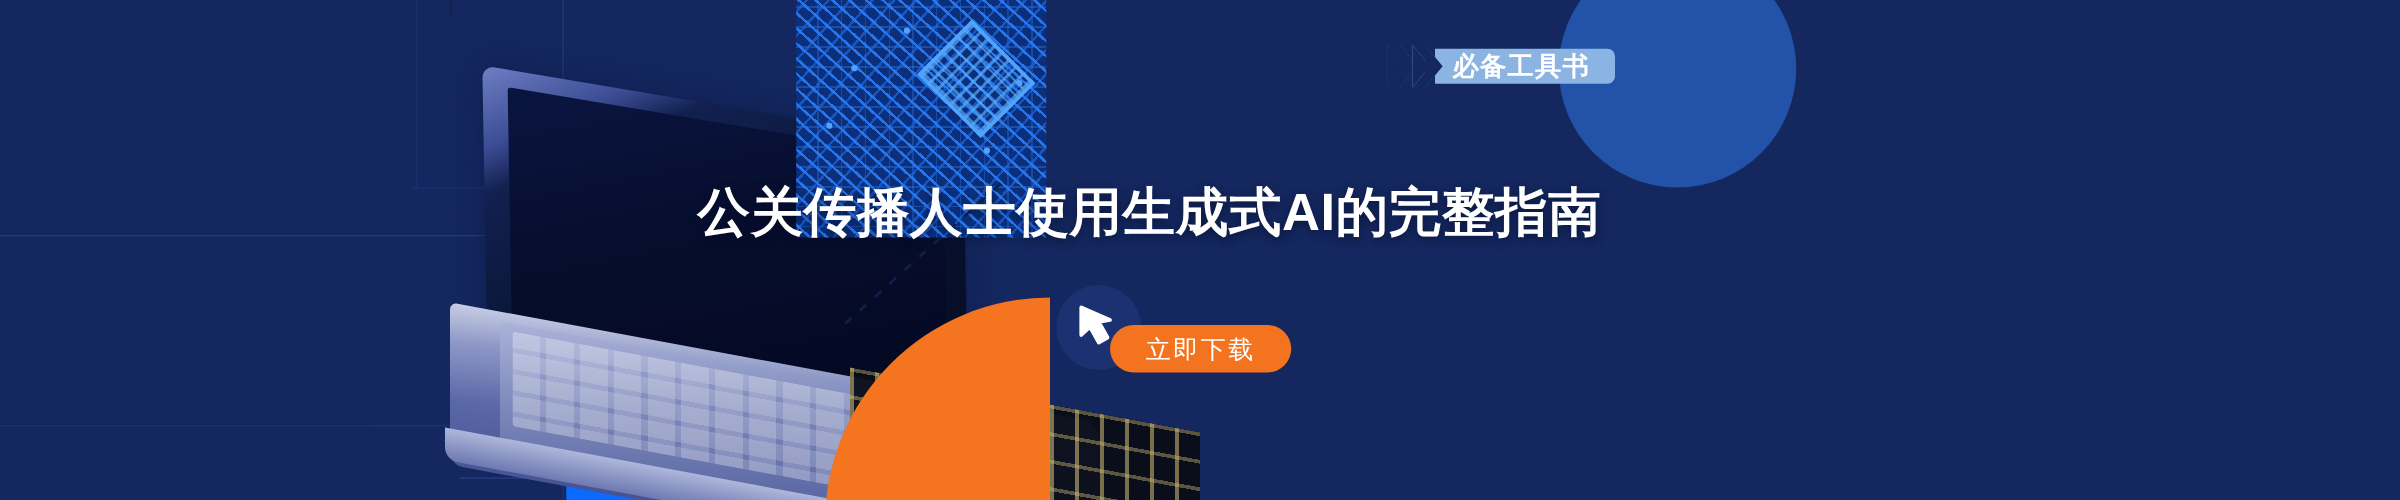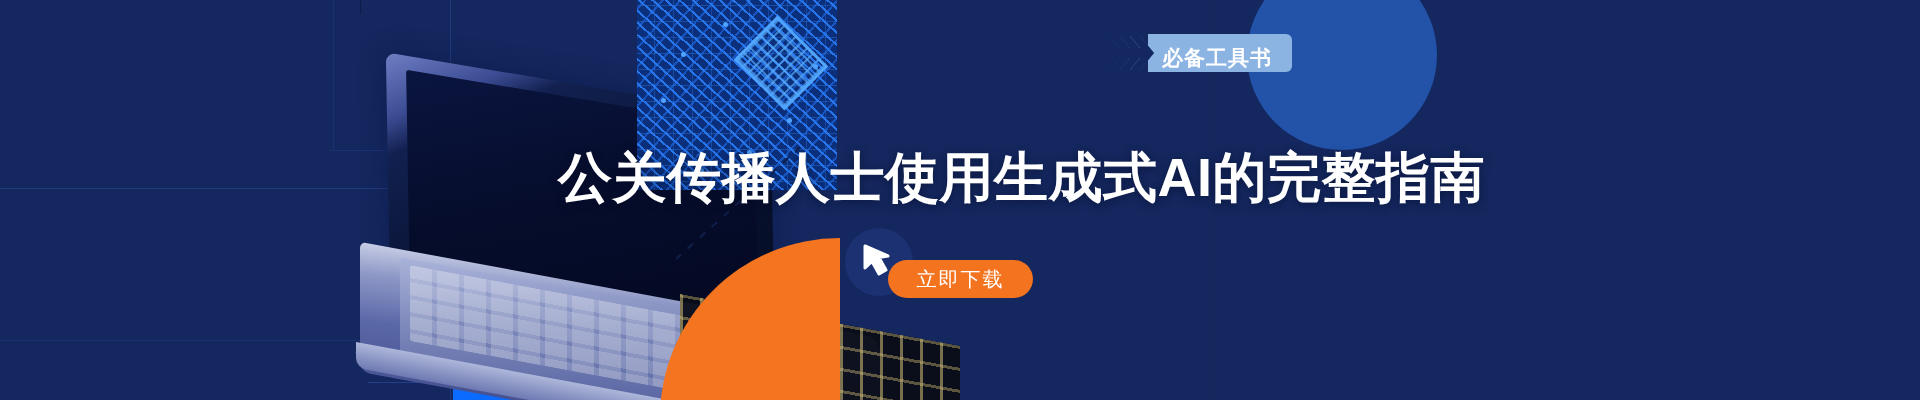--- a/index.html
+++ b/index.html
@@ -196,41 +196,41 @@
     width:0; height:0;
     border-top:17px solid transparent;
     border-bottom:17px solid transparent;
     border-left:14px solid #14275e;
   }
   .chev-1 { color:#2b4da0; }
   .chev-2 { color:#3a63b8; }
   .chev-3 { color:#8fb6e4; }
   .chev-4 { color:#3f6abd; }
   .badge-pill {
-    height:38px;
+    height:28px;
     background:#8bb4e3;
     border-radius:0 6px 6px 0;
     padding:0 20px 0 14px;
     display:flex;
     align-items:flex-end;
     margin-left:-2px;
   }
   .badge-pill span {
     color:#ffffff;
     font-size:21px;
     font-weight:bold;
     letter-spacing:1px;
     white-space:nowrap;
   }
 
   
   .title {
     position:absolute;
     left:558px; top:142px;
-    font-size:54px;
+    font-size:42px;
     font-weight:bold;
     color:#ffffff;
     letter-spacing:.5px;
     white-space:nowrap;
     text-shadow:0 2px 8px rgba(3,10,35,.55);
   }
 
   
   .dl-btn {
     position:absolute;

